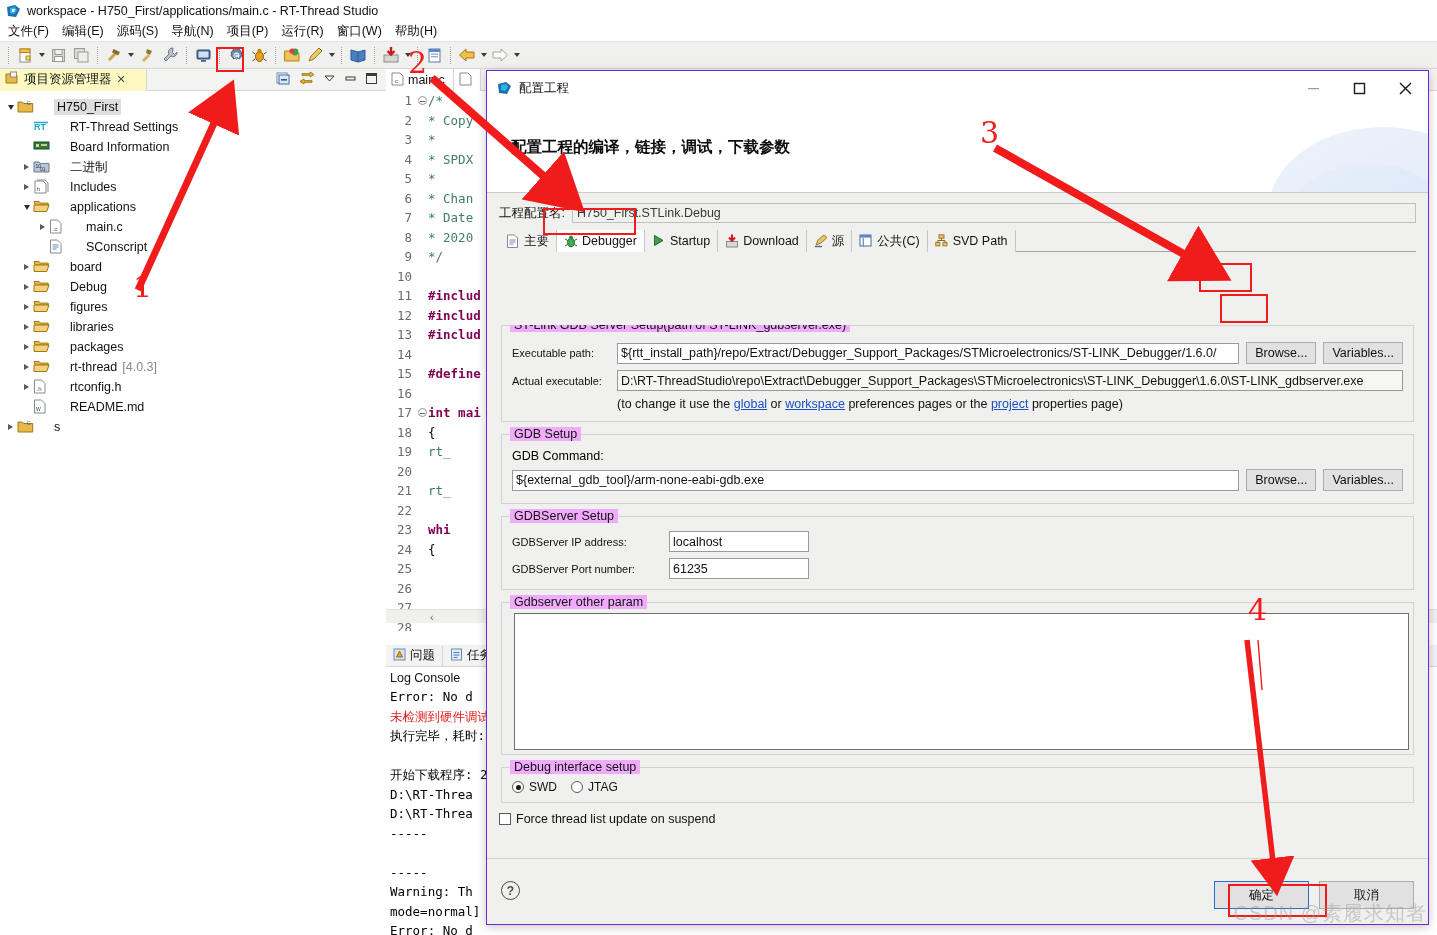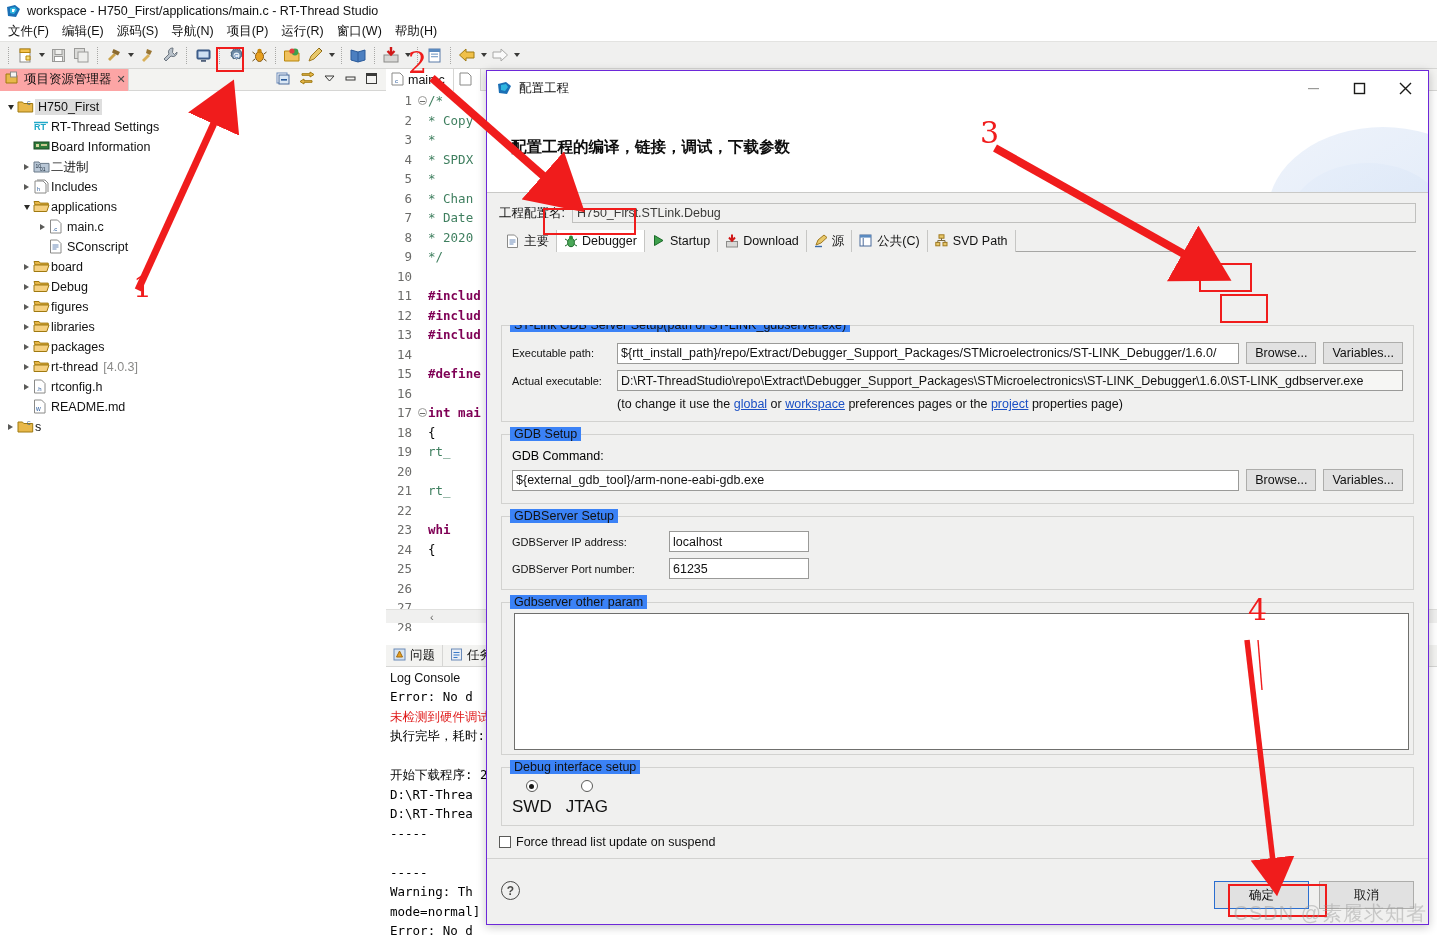--- a/index.html
+++ b/index.html
@@ -41,35 +41,35 @@
   .caret { width:9px; height:22px; display:flex; align-items:center;
            justify-content:center; }
   .caret::after { content:""; border-left:3.5px solid transparent;
     border-right:3.5px solid transparent; border-top:4px solid #3a3a38; }
 
   
   .explorer { position:absolute; left:0; top:69px; width:386px; bottom:0;
               background:#ffffff; }
   .exp-tabbar { height:22px; background:#f3f3f1; display:flex;
                 align-items:center; border-bottom:1px solid #d6d6d4; }
-  .exp-tab { height:22px; background:#fca5a5; display:flex; align-items:center;
-             padding:0 2px 0 5px; gap:5px; font-size:12.5px; color:#111;
+  .exp-tab { height:22px; background:#fef9c3; display:flex; align-items:center;
+             padding:0 20px 0 5px; gap:5px; font-size:12.5px; color:#111;
              border-right:1px solid #d6d6d4; }
   .exp-tools { margin-left:auto; display:flex; align-items:center;
                gap:8px; padding-right:8px; }
 
   .tree { padding:6px 0 0 4px; font-size:12.5px; color:#111; }
   .trow { height:20px; display:flex; align-items:center; white-space:nowrap; }
   .twist { width:13px; height:20px; display:flex; align-items:center;
            justify-content:center; flex:0 0 auto; }
   .twist.r::after { content:""; border-top:3.5px solid transparent;
      border-bottom:3.5px solid transparent; border-left:5px solid #5a5a58; }
   .twist.d::after { content:""; border-left:3.5px solid transparent;
      border-right:3.5px solid transparent; border-top:5px solid #2b2b29; }
-  .tico { width:17px; height:16px; margin-right:1px; position:relative;
+  .tico { width:17px; height:16px; margin-right:20px; position:relative;
           flex:0 0 auto; }
   .tlabel.sel { background:#dedede; padding:1px 3px; }
   .tdim { color:#8a8a88; margin-left:5px; }
 
   
   .editor { position:absolute; left:386px; top:69px; right:0; bottom:0;
             background:#fff; }
   .ed-tabbar { height:22px; background:#f3f3f1; display:flex;
                border-bottom:1px solid #d6d6d4; }
   .ed-tab { height:22px; background:#fff; display:flex; align-items:center;
@@ -146,39 +146,39 @@
           padding:0 7px; font-size:12.5px; color:#111;
           border-right:1px solid #c6c6c4; background:#f0f0ef;
           position:relative; }
   .dtab.active { background:#ffffff; }
   .dtab-ico { width:14px; height:14px; position:relative; flex:0 0 auto; }
 
   .dlg-body { position:absolute; left:0; top:254px; right:0; bottom:66px;
               background:#f0f0ef; padding:0 12px; overflow:hidden; }
   .grp { border:1px solid #d2d2d0; background:#f0f0ef; position:relative;
          margin-bottom:12px; padding:14px 10px 10px 10px; }
-  .grp > legend { position:absolute; top:-8px; left:8px; background:#3b82f6;
+  .grp > legend { position:absolute; top:-8px; left:8px; background:#f0abfc;
          padding:0 4px; font-size:12.5px; color:#111; }
   .frow { display:flex; align-items:center; gap:7px; margin-bottom:6px; }
   .frow .fl { font-size:11px; color:#111; white-space:nowrap; }
   .inp { height:21px; border:1px solid #9a9a98; background:#fff;
          font-size:12.5px; color:#111; padding:0 3px; display:flex;
          align-items:center; white-space:nowrap; overflow:hidden; }
   .btn { height:22px; min-width:62px; border:1px solid #adadab;
          background:#e1e1e1; font-size:12.5px; color:#111;
          display:flex; align-items:center; justify-content:center;
          padding:0 8px; }
   .hintrow { font-size:12.5px; color:#111; padding-left:105px; }
   .lnk { color:#1a4fc4; text-decoration:underline; }
 
   .ta { border:1px solid #6f6f6d; background:#fff; height:137px; }
 
   .radio-row { display:flex; align-items:center; gap:14px; }
-  .rd { display:flex; align-items:center; gap:5px; font-size:17px;
-        color:#111;flex-direction:column; }
+  .rd { display:flex; align-items:center; gap:5px; font-size:12px;
+        color:#111; }
   .rdot { width:12px; height:12px; border:1px solid #5a5a58; border-radius:50%;
           background:#fff; position:relative; flex:0 0 auto; }
   .rdot.on::after { content:""; position:absolute; left:2.5px; top:2.5px;
           width:5px; height:5px; border-radius:50%; background:#1a1a18; }
   .chk-row { display:flex; align-items:center; gap:5px; margin-top:9px;
              font-size:12.5px; color:#111; }
   .cbox { width:12px; height:12px; border:1px solid #5a5a58; background:#fff;
           flex:0 0 auto; }
 
   .dlg-foot { position:absolute; left:0; right:0; bottom:0; height:66px;

